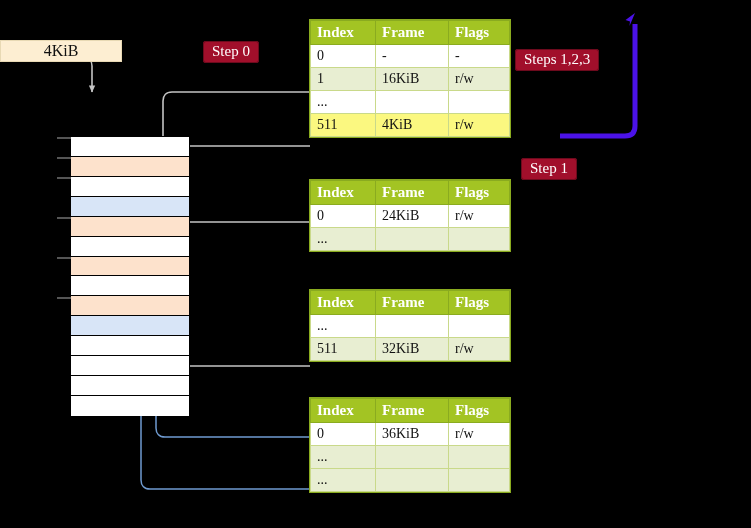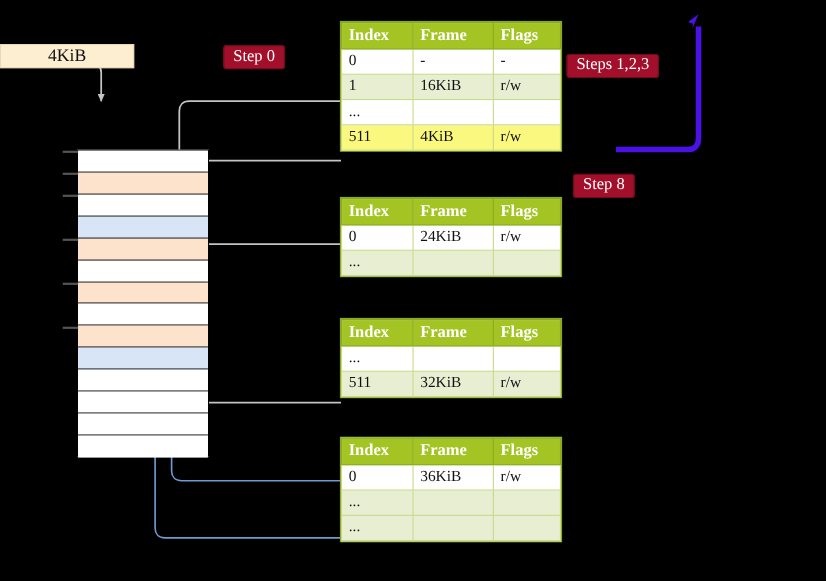--- a/index.html
+++ b/index.html
@@ -84,21 +84,21 @@
     <span>4KiB</span>
   </div>
 
   <div class="badge red" style="left:203px;top:41px;">
     <span>Step 0</span>
   </div>
   <div class="badge red" style="left:515px;top:19px;margin-top:30px;">
     <span>Steps 1,2,3</span>
   </div>
   <div class="badge red" style="left:521px;top:158px;">
-    <span>Step 8</span>
+    <span>Step 1</span>
   </div>
 
   <div class="memcol" id="memcol" style="left:70px;top:136px;width:120px;height:279px;">
       <div class="memrow" style="height: 19.9286px;"></div>
       <div class="memrow peach" style="height: 19.9286px;"></div>
       <div class="memrow" style="height: 19.9286px;"></div>
       <div class="memrow blue" style="height: 19.9286px;"></div>
       <div class="memrow peach" style="height: 19.9286px;"></div>
       <div class="memrow" style="height: 19.9286px;"></div>
       <div class="memrow peach" style="height: 19.9286px;"></div>

